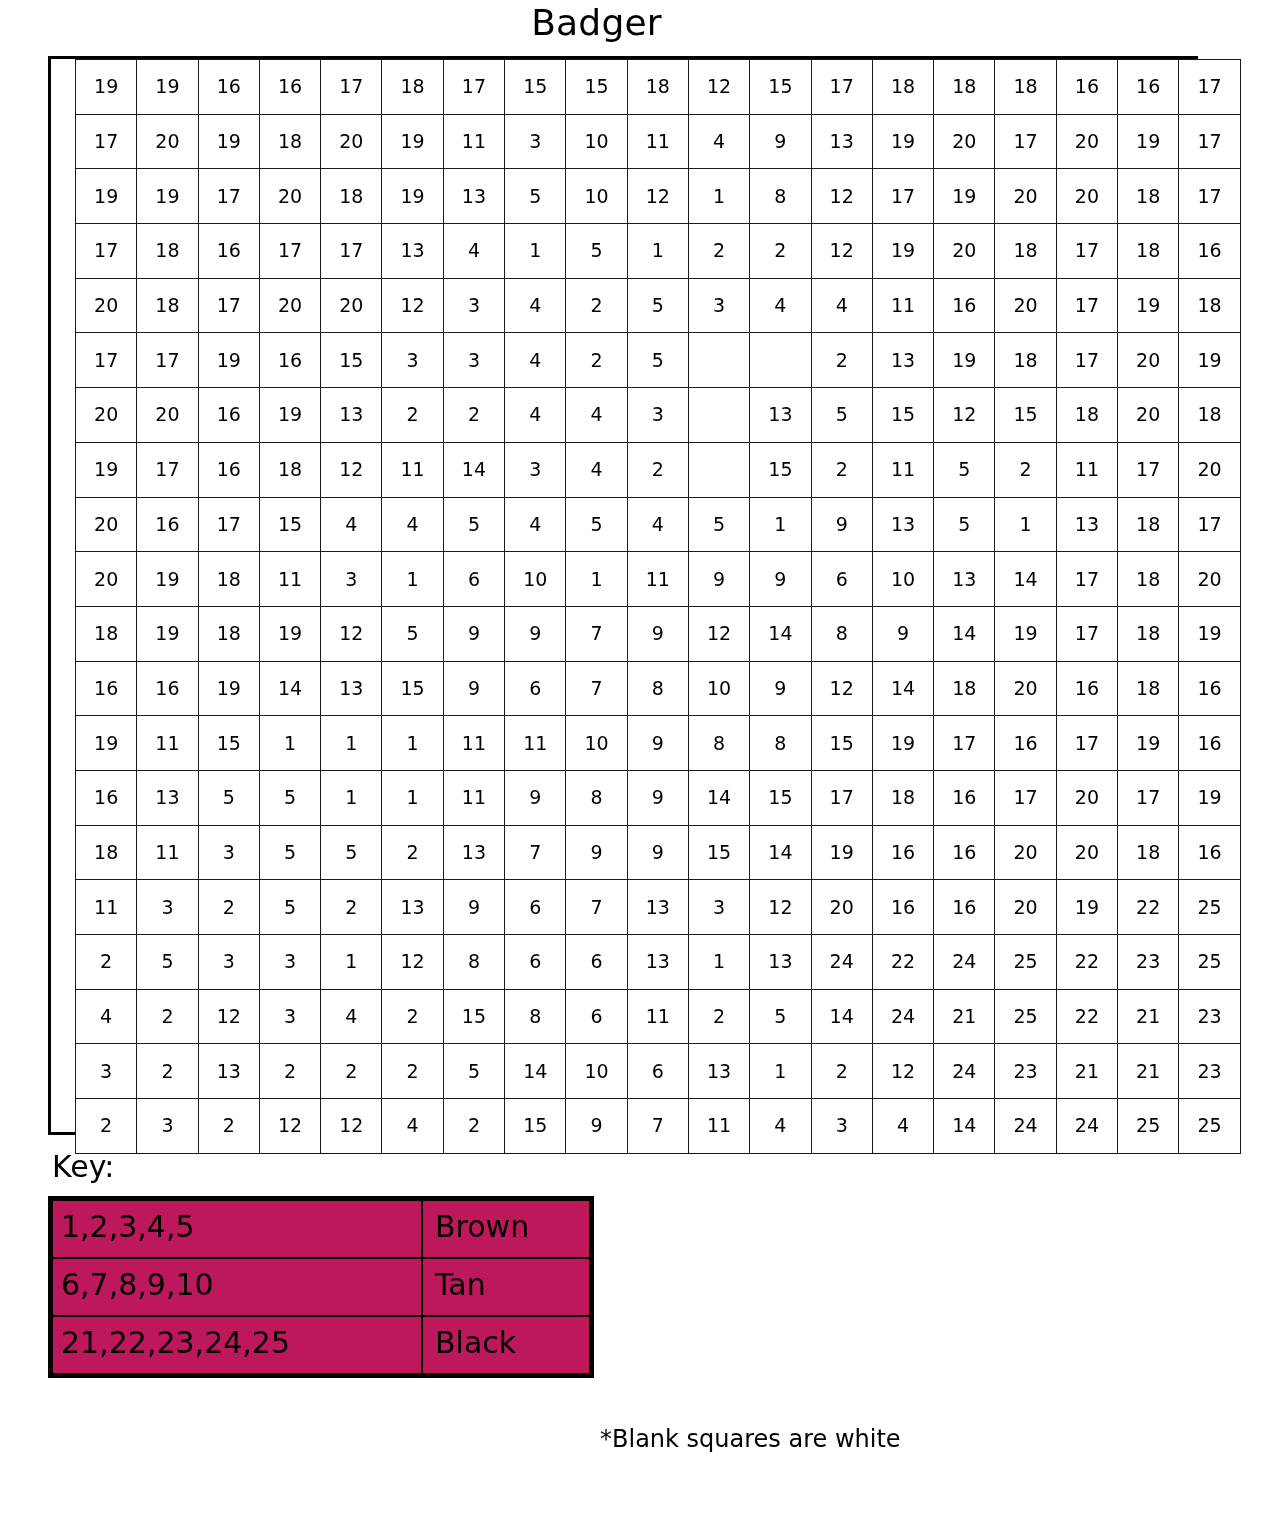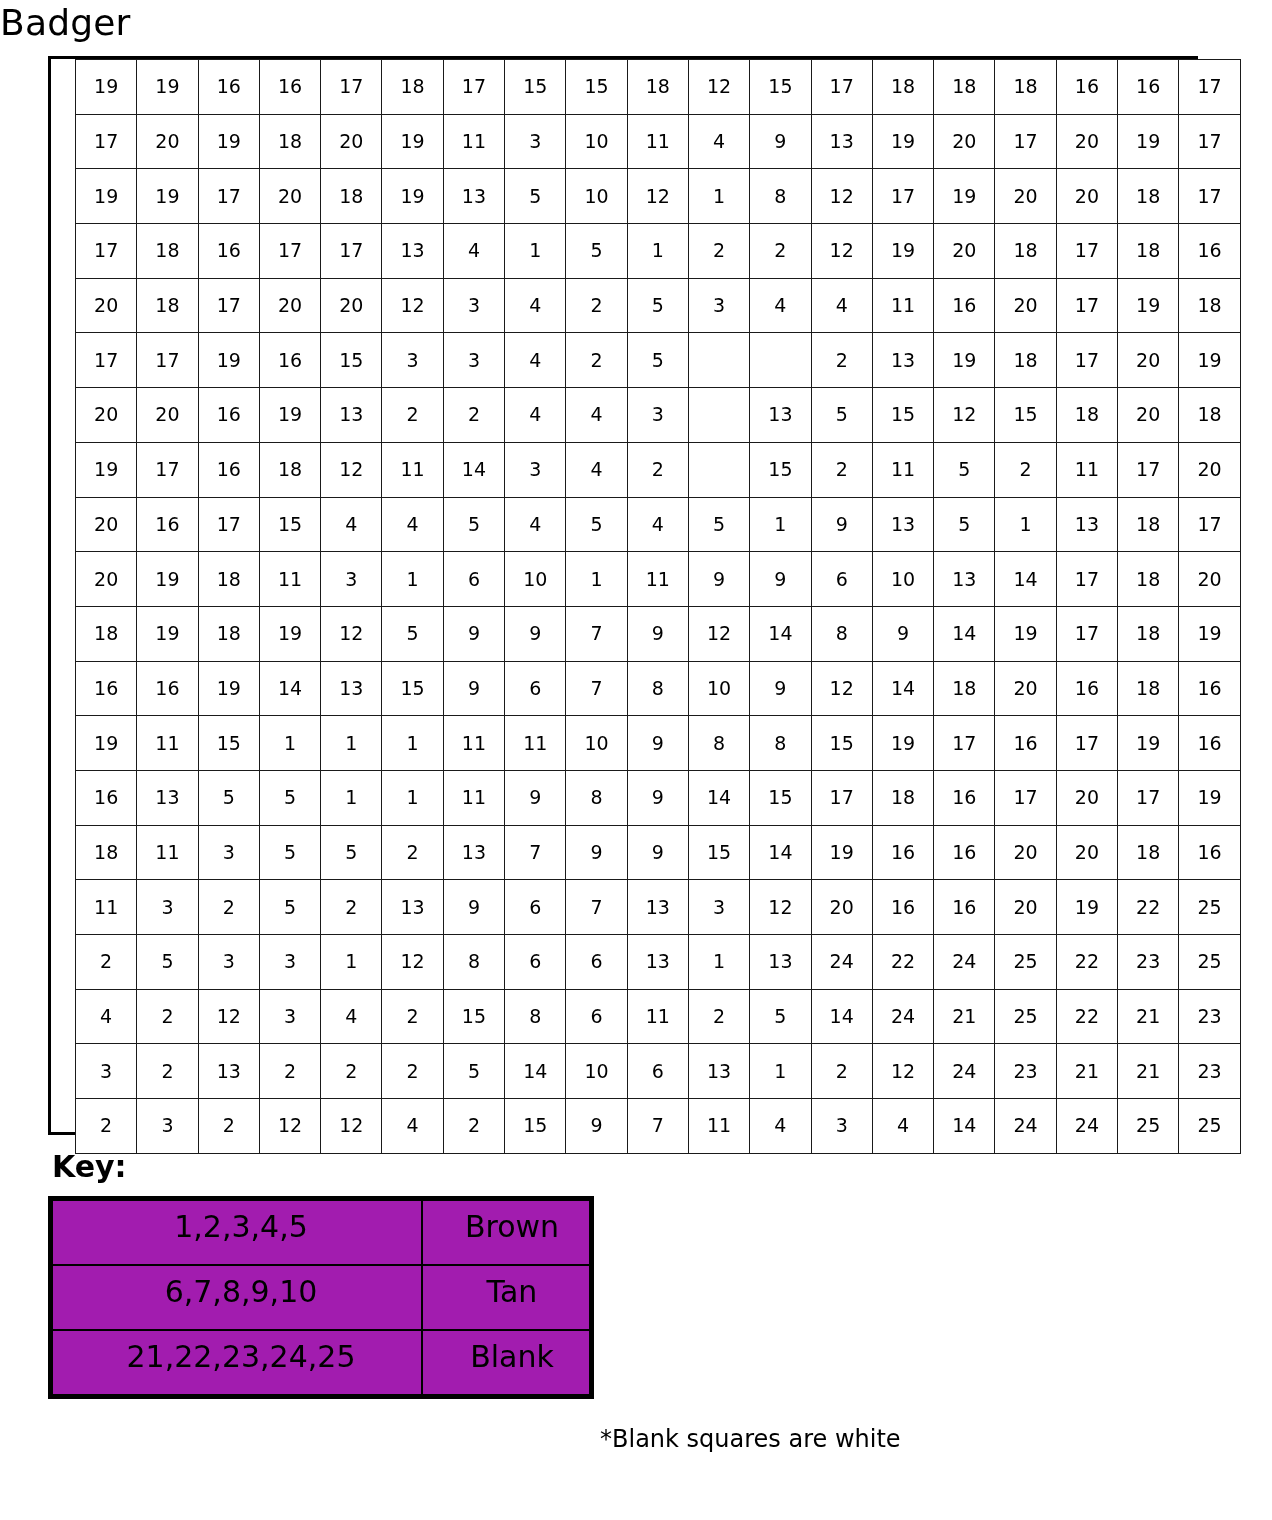--- a/index.html
+++ b/index.html
@@ -15,21 +15,21 @@
     position: relative;
     overflow: hidden;
   }
 
   
   #page-title {
     position: absolute;
     top: 0px;
     left: 0;
     width: 1193px;
-    text-align: left;
+    text-align: center;
     font-size: 36px;
     font-weight: 400;
     line-height: 46px;
     letter-spacing: 0.2px;
   }
 
   
   #grid-wrap {
     position: absolute;
     left: 48px;
@@ -62,49 +62,48 @@
   }
   table#number-grid td.blank-cell { color: transparent; }
 
   
   #key-heading {
     position: absolute;
     left: 52px;
     top: 1148px;
     font-size: 30px;
     line-height: 38px;
-    font-weight: 700;
+    font-weight: 400;
   }
 
   
   #key-wrap {
     position: absolute;
     left: 48px;
     top: 1196px;
     width: 546px;
     border: 3px solid #000000;
     box-sizing: border-box;
     background: #ffffff;
   }
   table#key-table {
     border-collapse: collapse;
     table-layout: fixed;
     width: 100%;
   }
   table#key-table td {
     border: 2px solid #000000;
-    padding: 0 0 12px 8px;
+    padding: 0 0 5px 8px;
     height: 51px;
     font-size: 30px;
     line-height: 1;
     vertical-align: middle;
     font-weight: 400;
-    background: #a21caf;
+    background: #be185d;
     white-space: nowrap;
-    text-align: center;
   }
   table#key-table td.key-range { width: 360px; }
   table#key-table td.key-color  { padding-left: 12px; }
 
   
   #blank-note {
     position: absolute;
     left: 600px;
     top: 1420px;
     font-size: 24px;
@@ -553,19 +552,19 @@
         <tr>
           <td class="key-range">1,2,3,4,5</td>
           <td class="key-color">Brown</td>
         </tr>
         <tr>
           <td class="key-range">6,7,8,9,10</td>
           <td class="key-color">Tan</td>
         </tr>
         <tr>
           <td class="key-range">21,22,23,24,25</td>
-          <td class="key-color">Blank</td>
+          <td class="key-color">Black</td>
         </tr>
       </tbody>
   </table>
 </div>
 
 <div id="blank-note">*Blank squares are white</div>
 
 </body></html>

